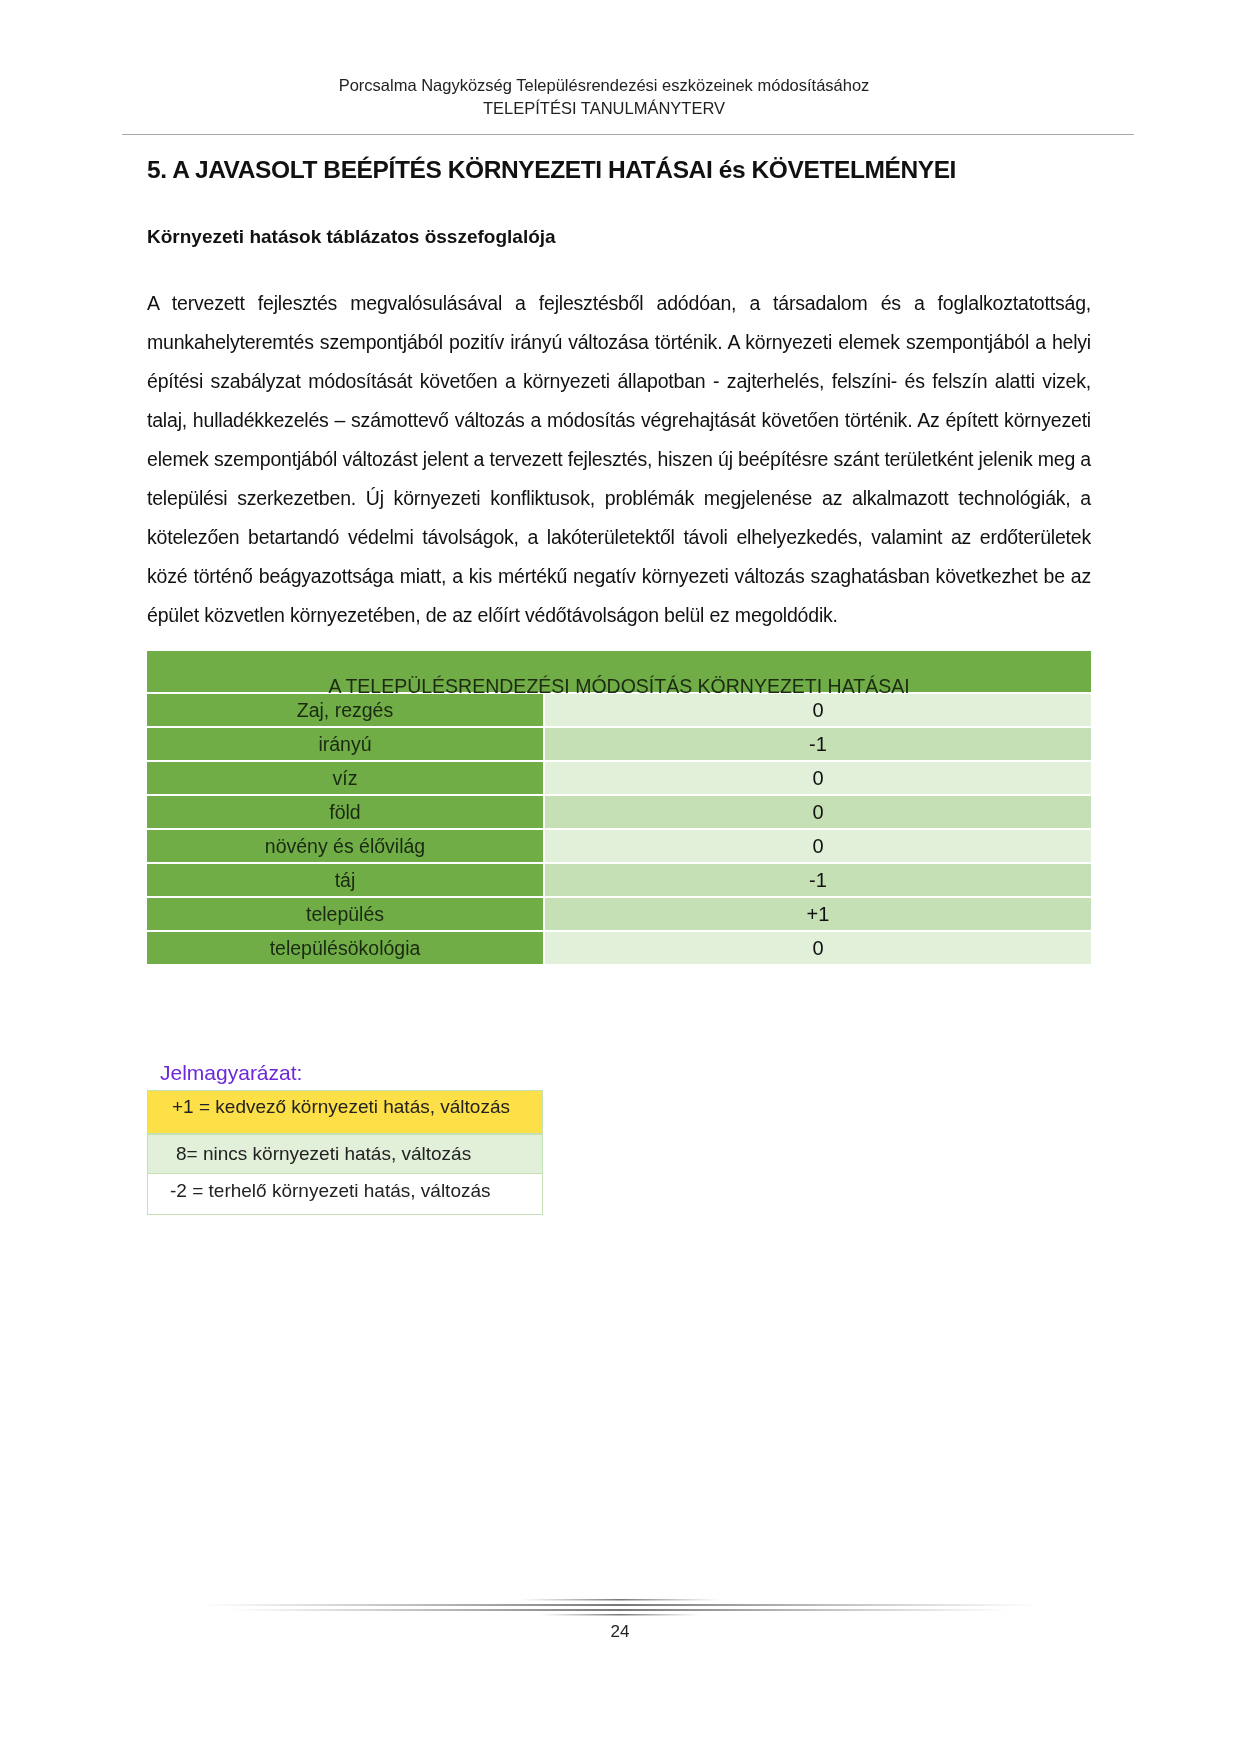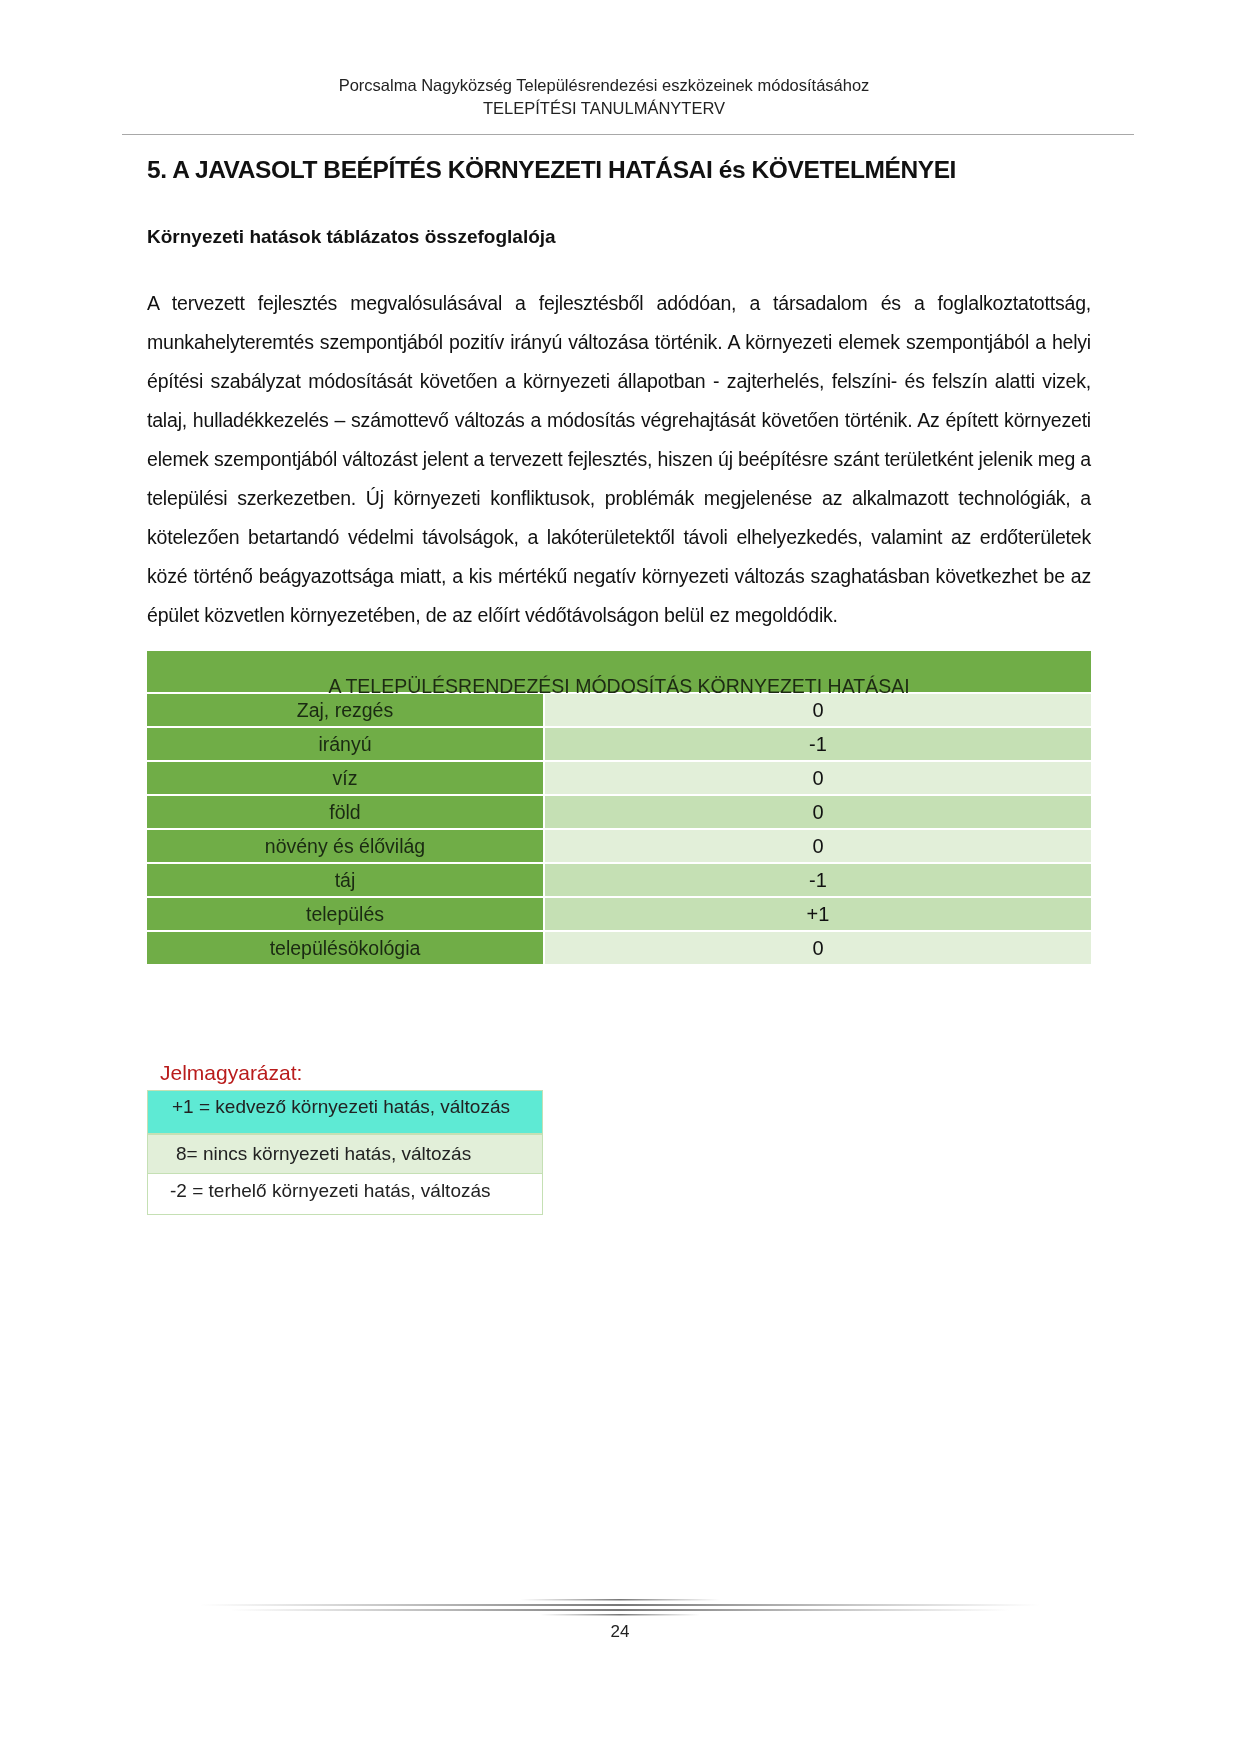--- a/index.html
+++ b/index.html
@@ -24,25 +24,25 @@
     .t-label { background: #70ad47; text-align: center; color: #1a2a12; width: 396px;
                border-bottom: 2px solid #fff; border-right: 2px solid #fff; height: 29px; line-height: 28px; }
     .t-head-label { height: 82px; line-height: 28px; vertical-align: middle; padding-top: 0; }
     .t-head-value { background: #c5e0b4; vertical-align: top; font-size: 17.5px; color: #111;
                     padding: 4px 0 0 12px !important; border-bottom: 2px solid #fff; }
     .t-val { text-align: center; color: #111; border-bottom: 2px solid #fff; height: 29px; line-height: 32px;
              font-size: 20px; }
     .t-val.light { background: #e2efd9; }
     .t-val.mid { background: #c5e0b4; }
 
-    .legend-title { position: absolute; top: 1061px; left: 160px; font-size: 21px; color: #b91c1c; }
+    .legend-title { position: absolute; top: 1061px; left: 160px; font-size: 21px; color: #6d28d9; }
     .legend-box { position: absolute; top: 1090px; left: 147px; width: 394px;
                   border: 1.5px solid #c5e0b4; }
     .legend-row { font-size: 19px; color: #222; padding-left: 24px; }
-    .legend-row.r1 { height: 42px; line-height: 32px; background: #5eead4; border-bottom: 2px solid #c5e0b4; }
+    .legend-row.r1 { height: 42px; line-height: 32px; background: #fde047; border-bottom: 2px solid #c5e0b4; }
     .legend-row.r2 { height: 38px; line-height: 38px; background: #e2efd9; padding-left: 28px; border-bottom: 1.5px solid #c5e0b4; }
     .legend-row.r3 { height: 40px; line-height: 34px; background: #fff; padding-left: 22px; }
 
     .footer-ornament { position: absolute; top: 1598px; left: 200px; width: 840px; height: 20px; }
     .page-number { position: absolute; top: 1622px; left: 0; width: 1240px; text-align: center;
                    font-size: 17px; color: #222; }
   </style>
 </head>
 <body>
 

